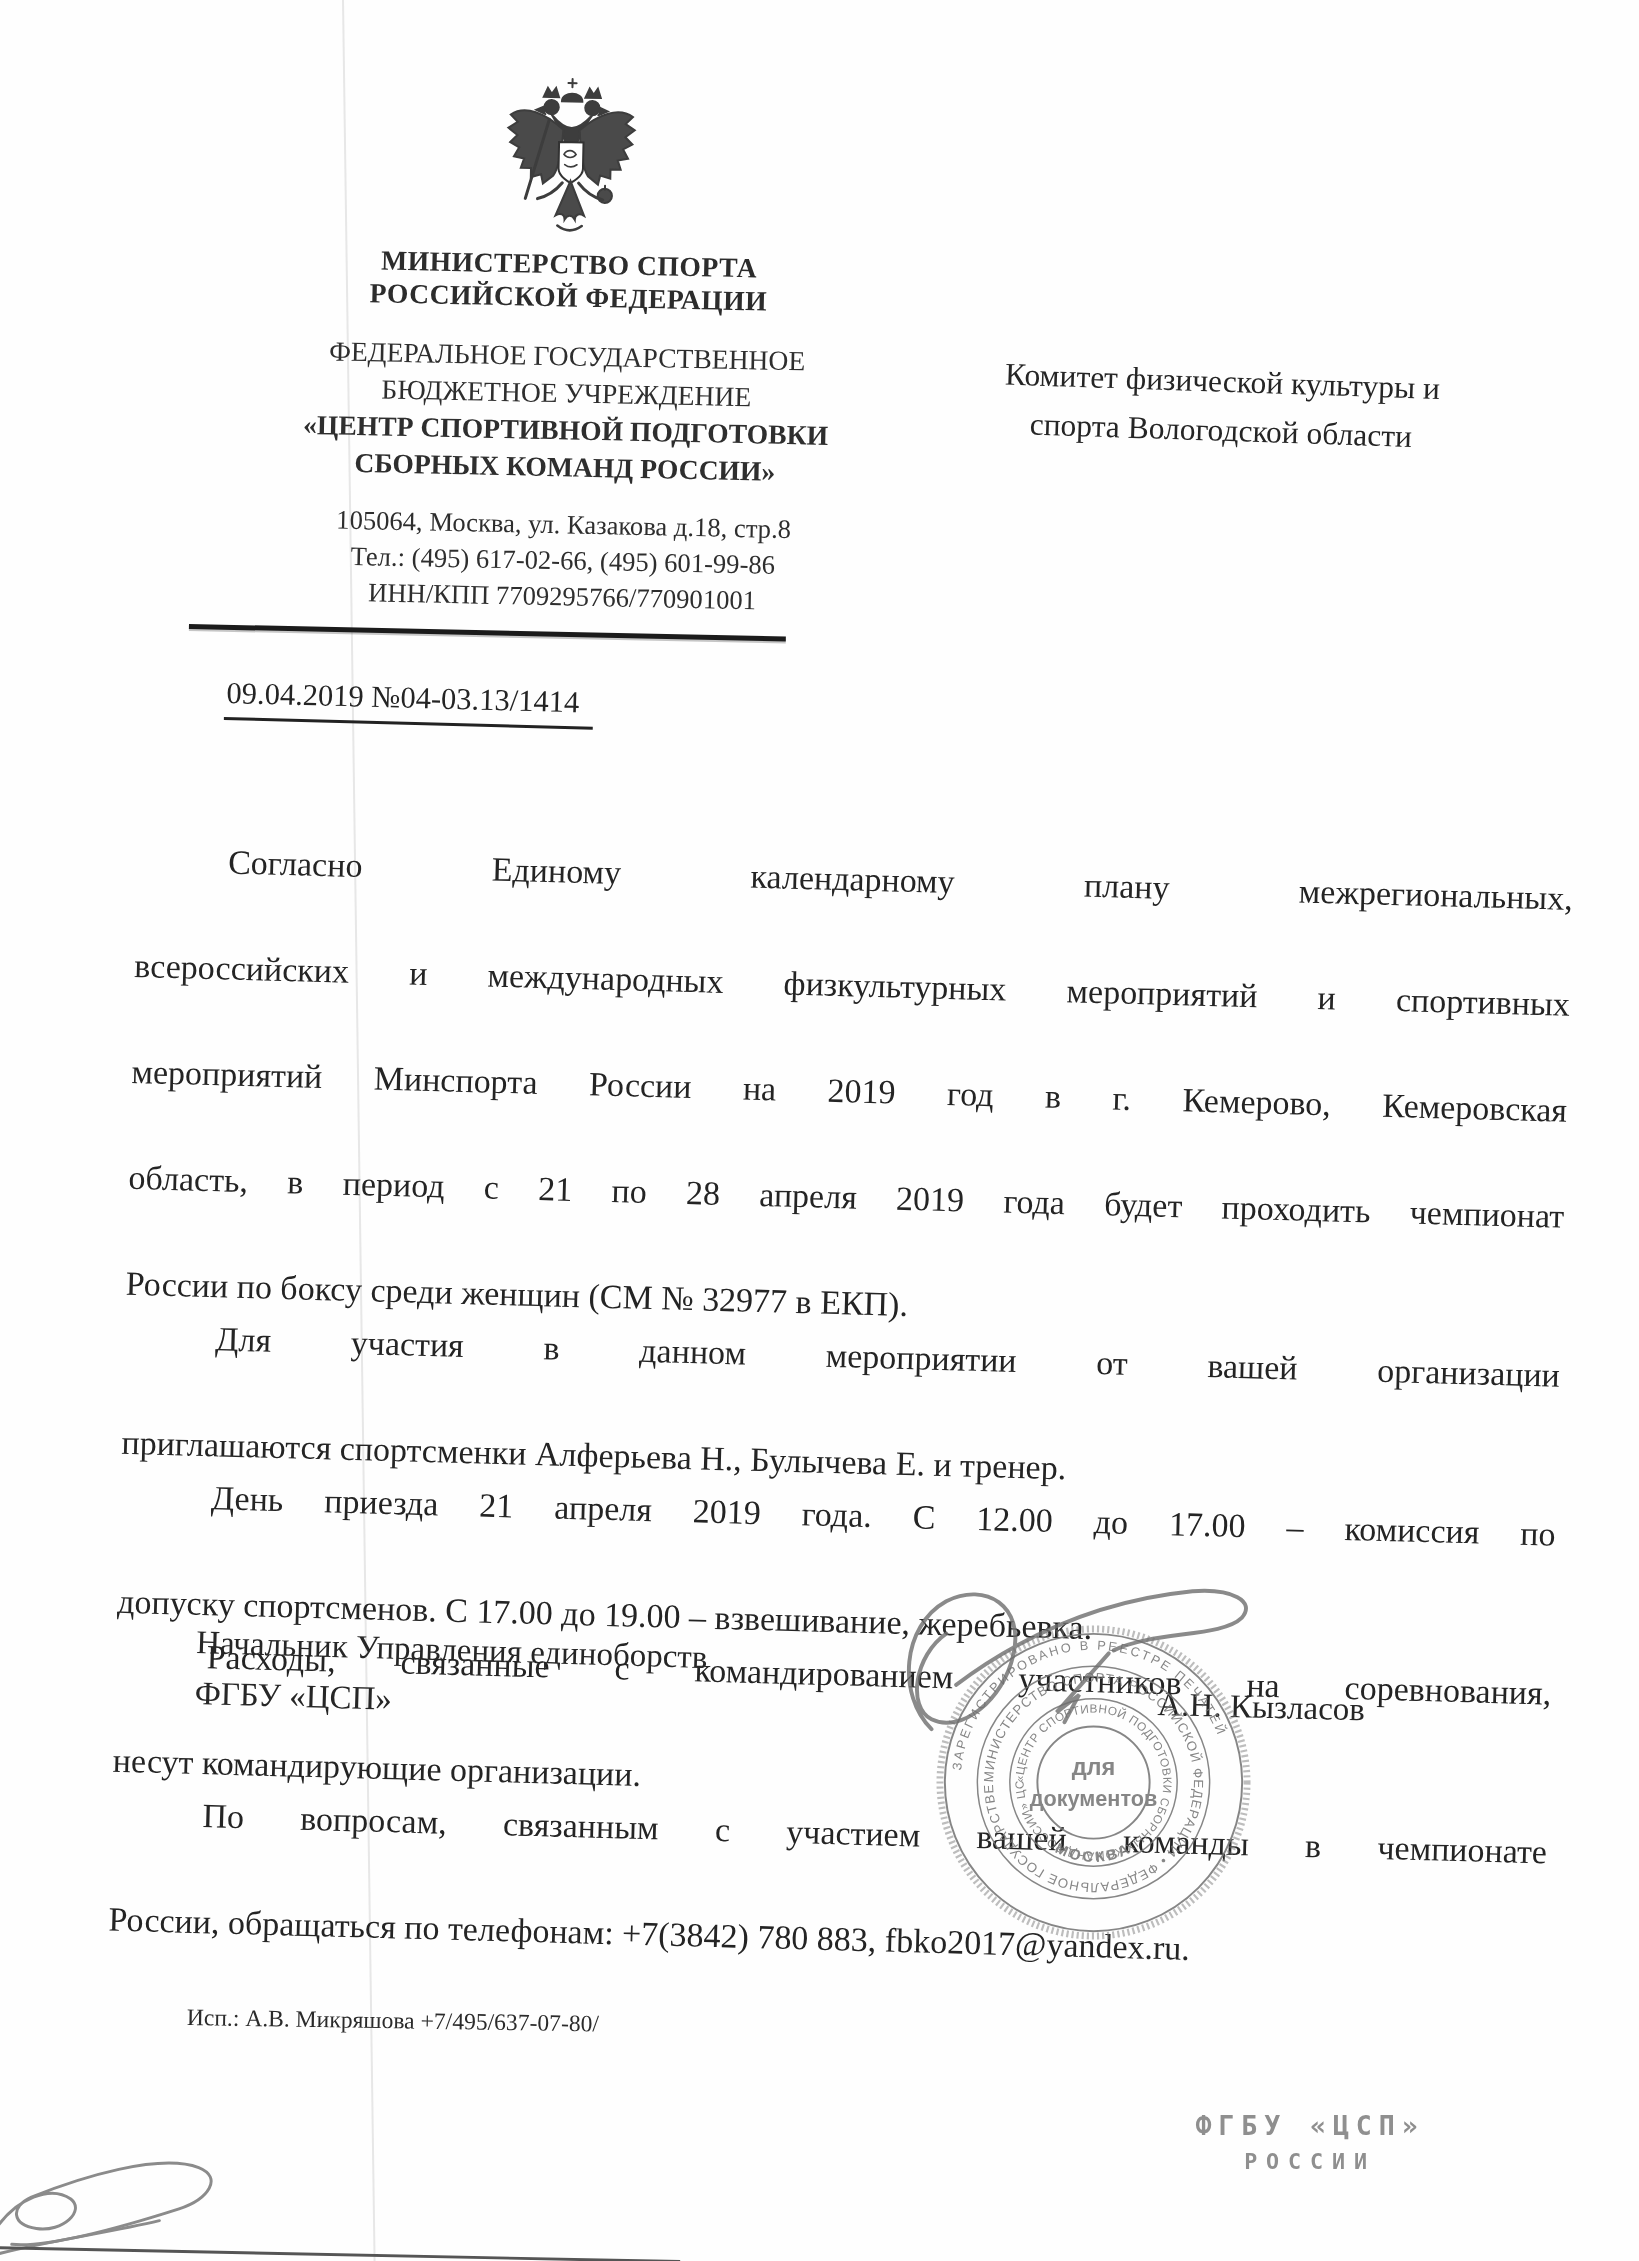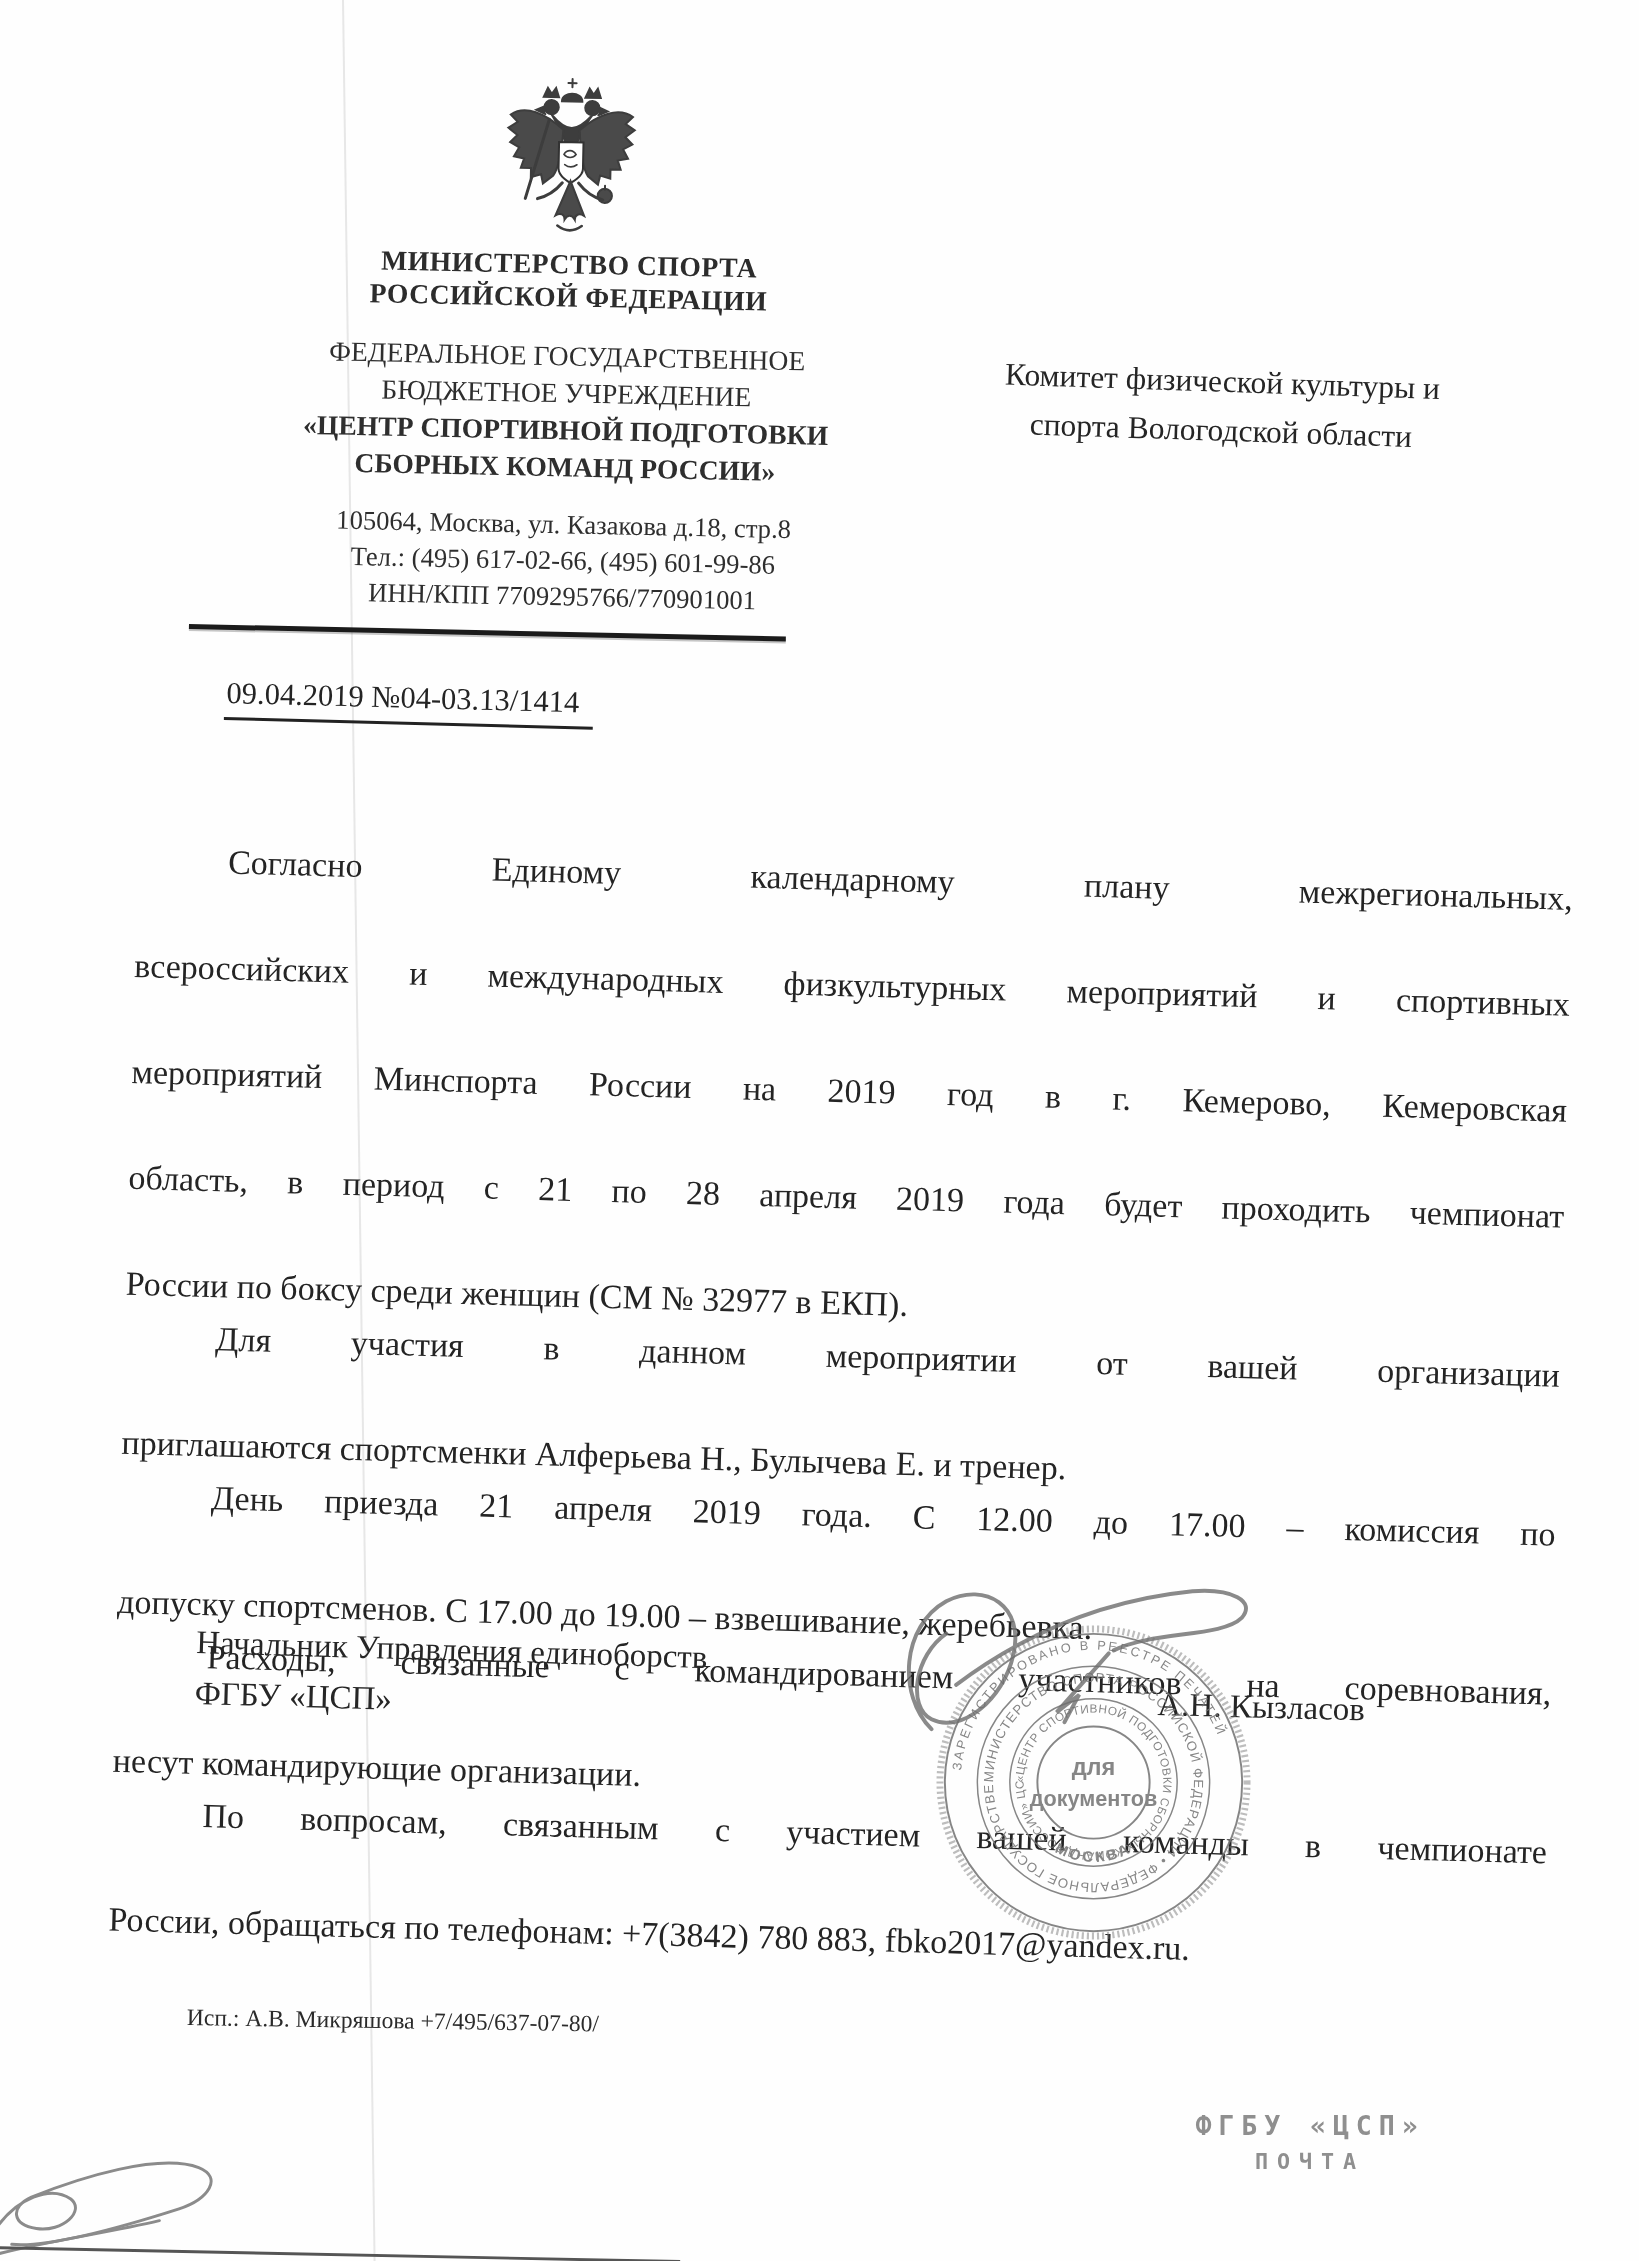--- a/index.html
+++ b/index.html
@@ -218,21 +218,21 @@
       <path d="M55,185 C20,150 25,80 70,55 C110,35 150,60 138,110 C128,155 85,190 55,175 C30,162 38,110 70,88"></path>
       <path d="M80,140 C140,95 220,55 320,45 C360,42 385,55 370,72 C350,92 280,85 240,105"></path>
       <path d="M235,108 L182,168 L205,150 L190,178"></path>
     </g>
   </svg>
 
   <div class="executor">Исп.: А.В. Микряшова +7/495/637-07-80/</div>
 
   <div class="mailstamp">
     <div class="l1">ФГБУ «ЦСП»</div>
-    <div class="l2">ПОЧТА</div>
+    <div class="l2">РОССИИ</div>
   </div>
 
   <svg class="scribble" viewBox="0 0 260 126">
     <g stroke="#777" stroke-width="3" fill="none" stroke-linecap="round" opacity=".85">
       <path d="M2,95 C25,60 60,48 80,62 C95,74 72,96 45,92 C20,88 18,70 40,60 C90,40 170,15 210,30 C235,40 220,62 190,72 C140,88 60,112 20,108"></path>
       <path d="M5,118 C60,104 120,96 170,84"></path>
     </g>
   </svg>
   <svg class="edgeline" viewBox="0 0 700 26" preserveAspectRatio="none">
     <line x1="0" y1="12" x2="690" y2="26" stroke="#555" stroke-width="3"></line>

